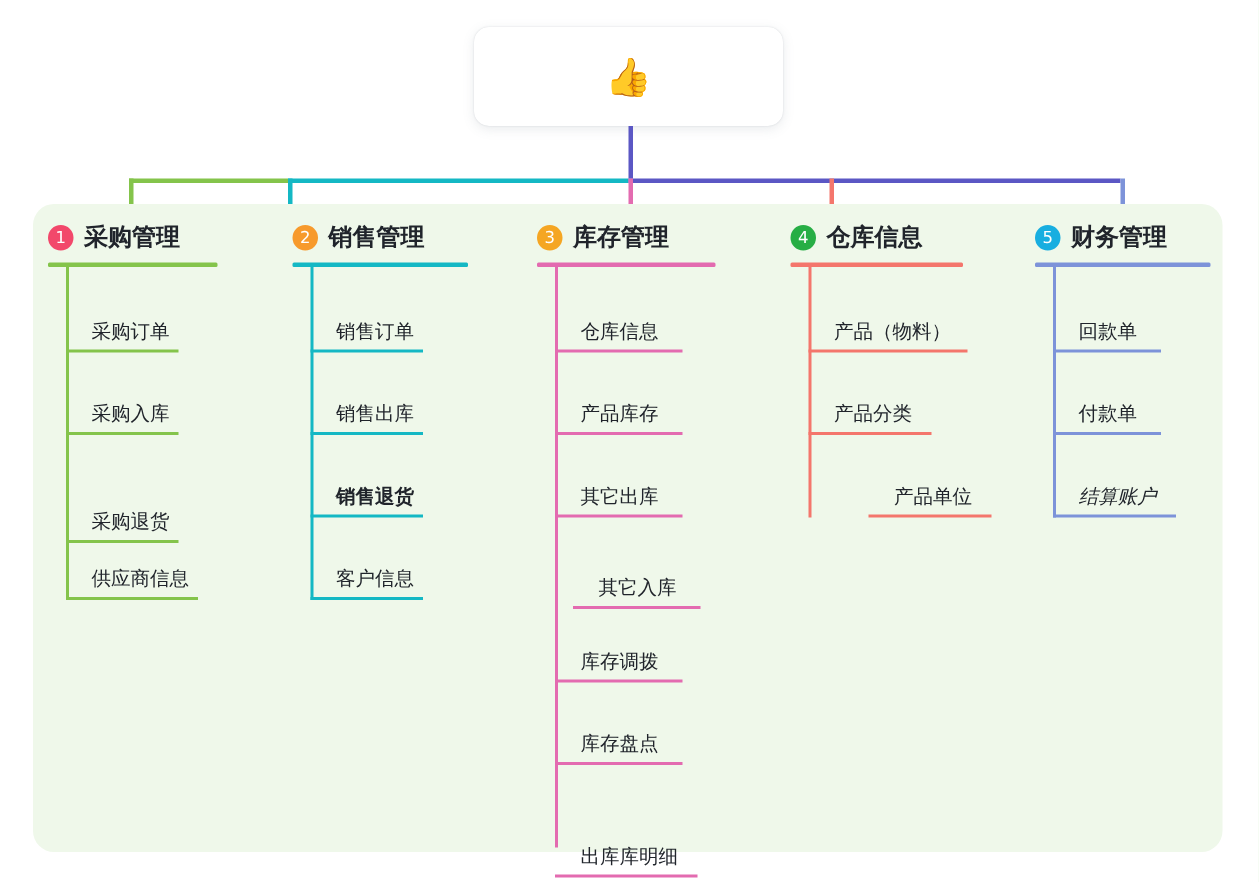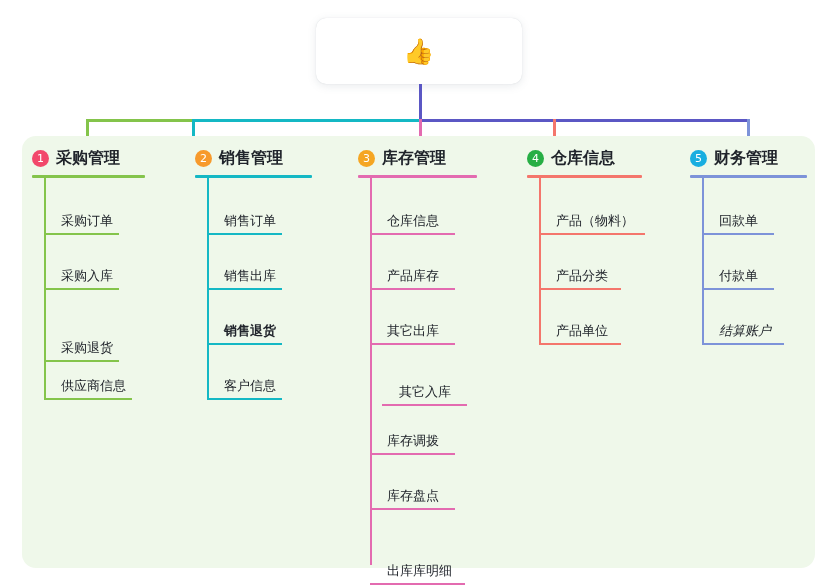--- a/index.html
+++ b/index.html
@@ -240,21 +240,21 @@
           <div class="col-rule" style="width: 115px; background: rgb(244, 118, 108);"></div>
           <div class="col-spine" style="top: 30px; height: 167px; background: rgb(244, 118, 108);"></div>
           <div class="leaf" style="top: 57px; height: 30px; width: 106px;">
             <span class="leaf-label">产品（物料）</span>
             <div class="leaf-rule" style="width: 106px; background: rgb(244, 118, 108);"></div>
           </div>
           <div class="leaf" style="top: 112px; height: 30px; width: 82px;">
             <span class="leaf-label">产品分类</span>
             <div class="leaf-rule" style="width: 82px; background: rgb(244, 118, 108);"></div>
           </div>
-          <div class="leaf" style="top: 167px; height: 30px; width: 82px;">
+          <div class="leaf" style="top: 167px; height: 30px; width: 82px; margin-left: 40px;">
             <span class="leaf-label">产品单位</span>
             <div class="leaf-rule" style="width: 82px; background: rgb(244, 118, 108);"></div>
           </div>
         </div>
         <div class="column" style="left: 668px; top: 12px;">
           <div class="col-header">
             <span class="badge" style="background: rgb(24, 174, 224);">5</span>
             <span class="col-title">财务管理</span>
           </div>
           <div class="col-rule" style="width: 117px; background: rgb(125, 147, 217);"></div>

